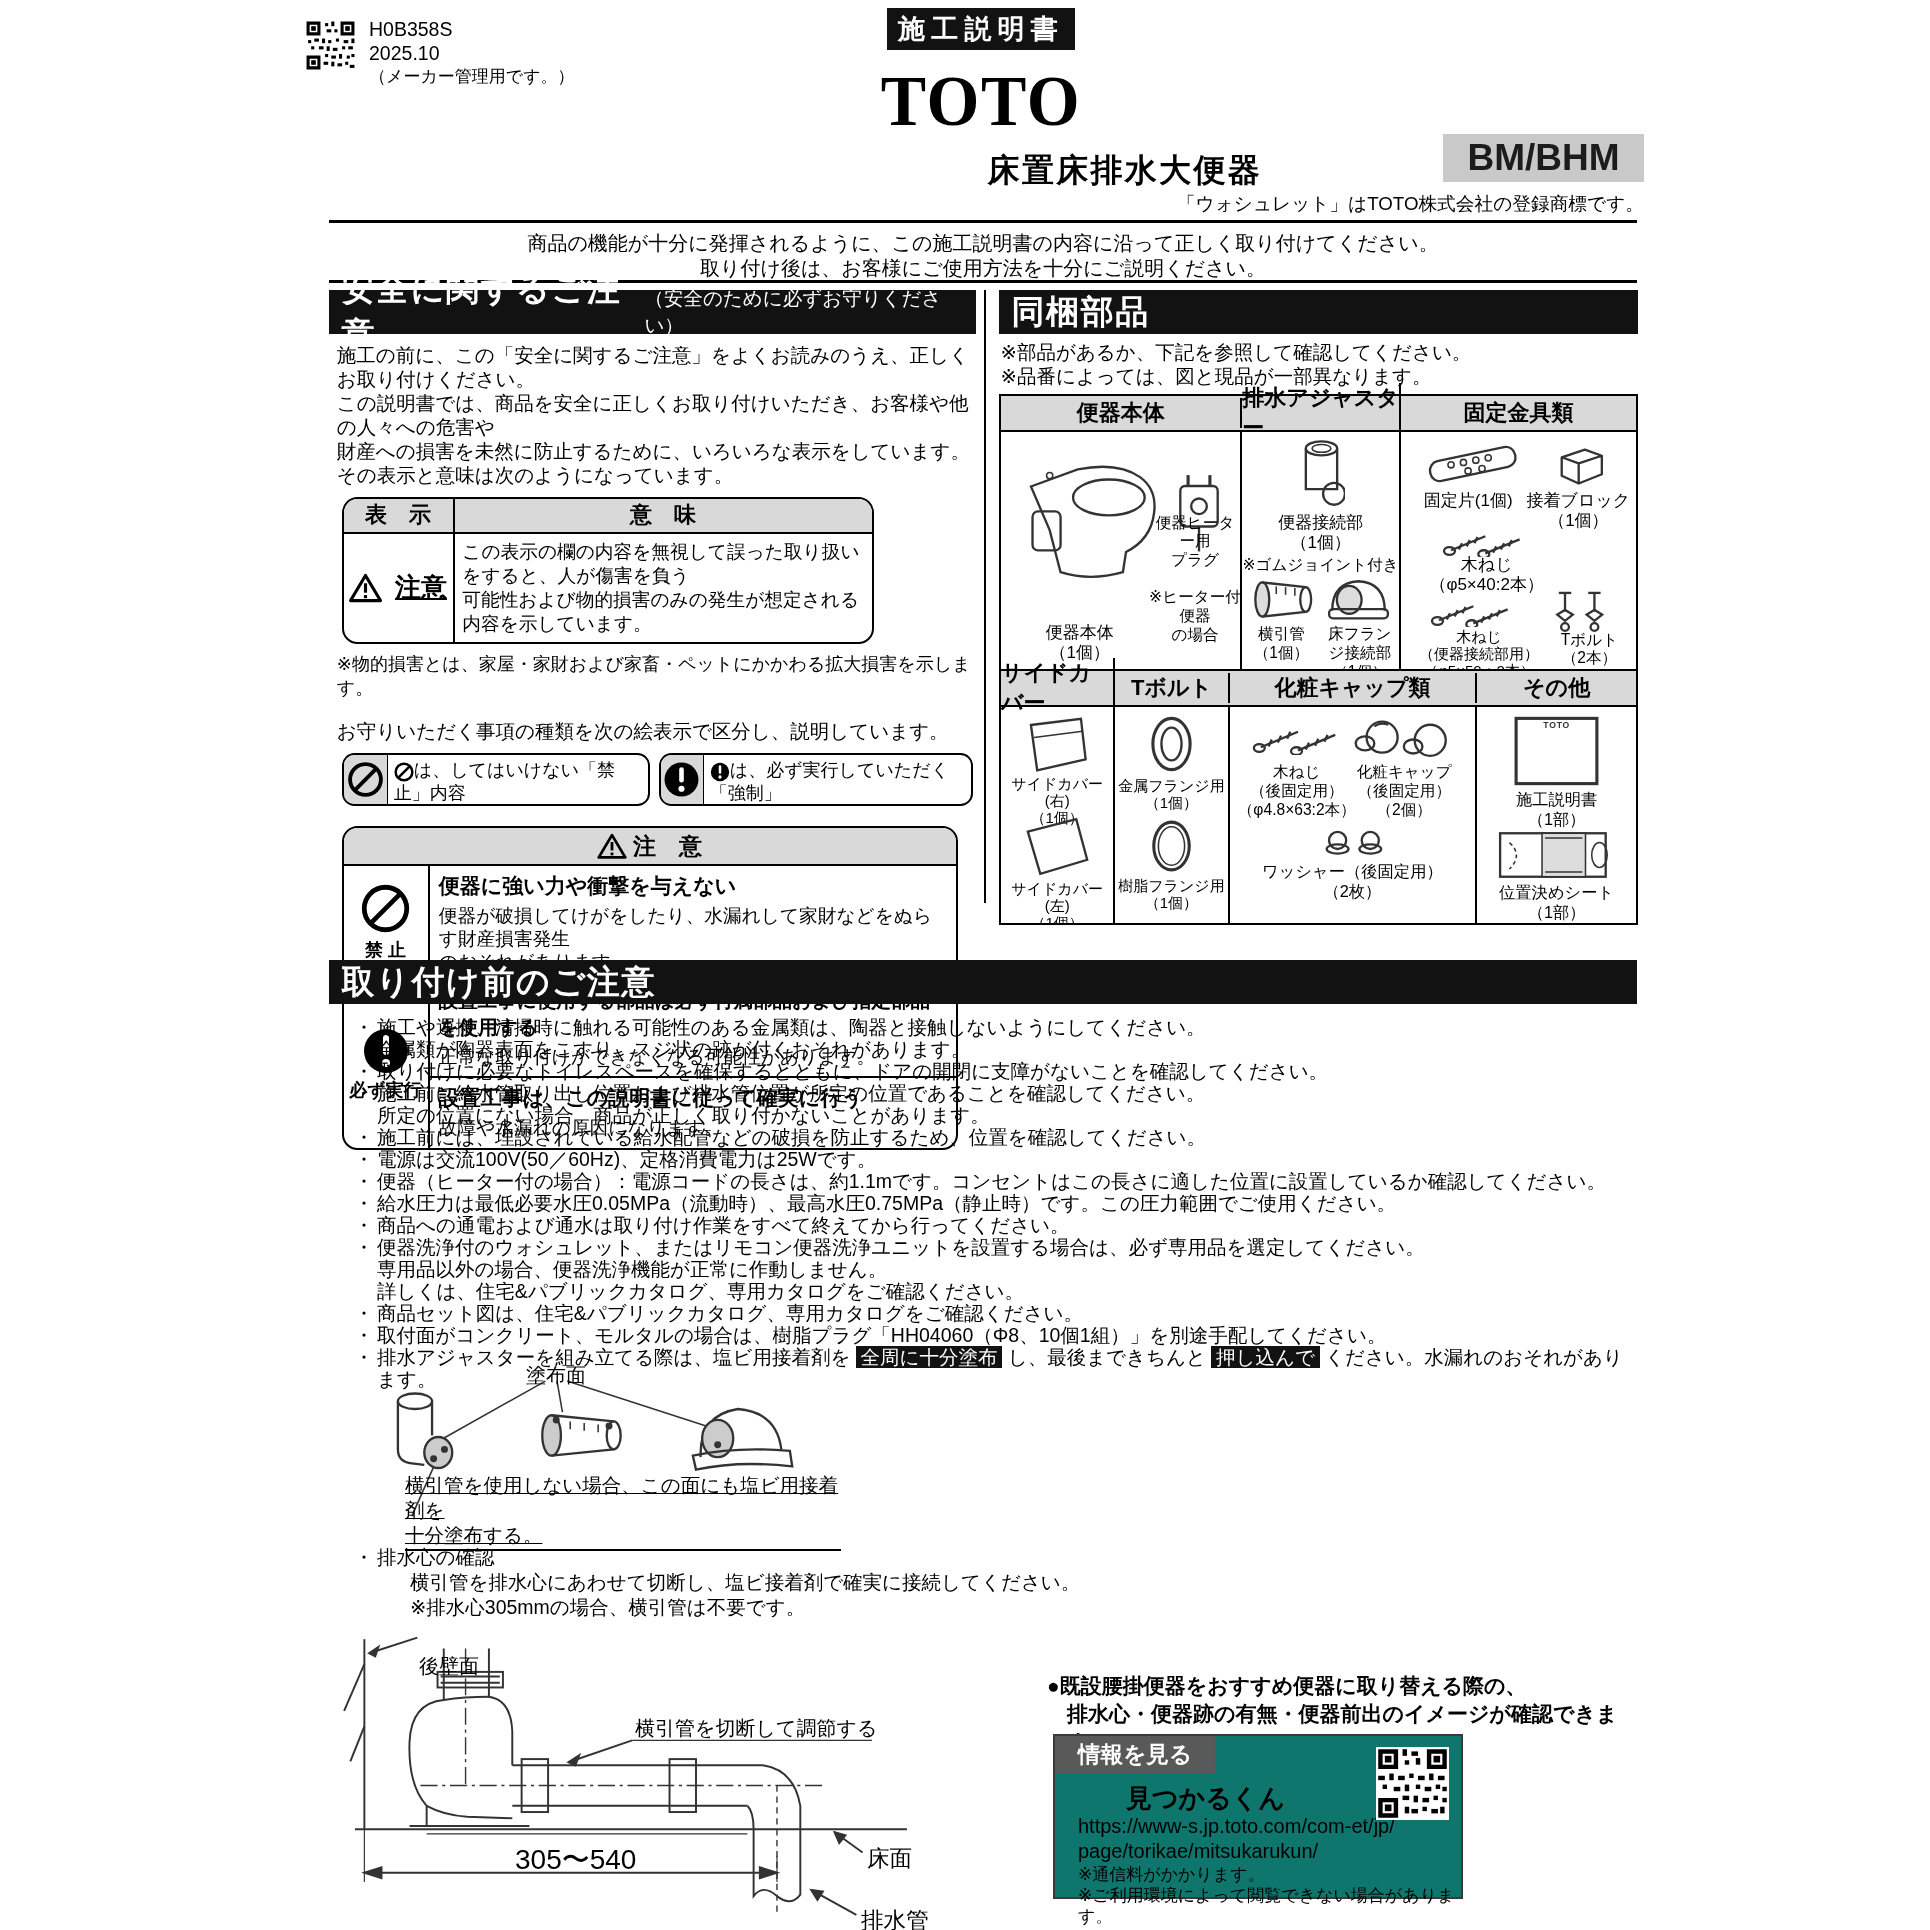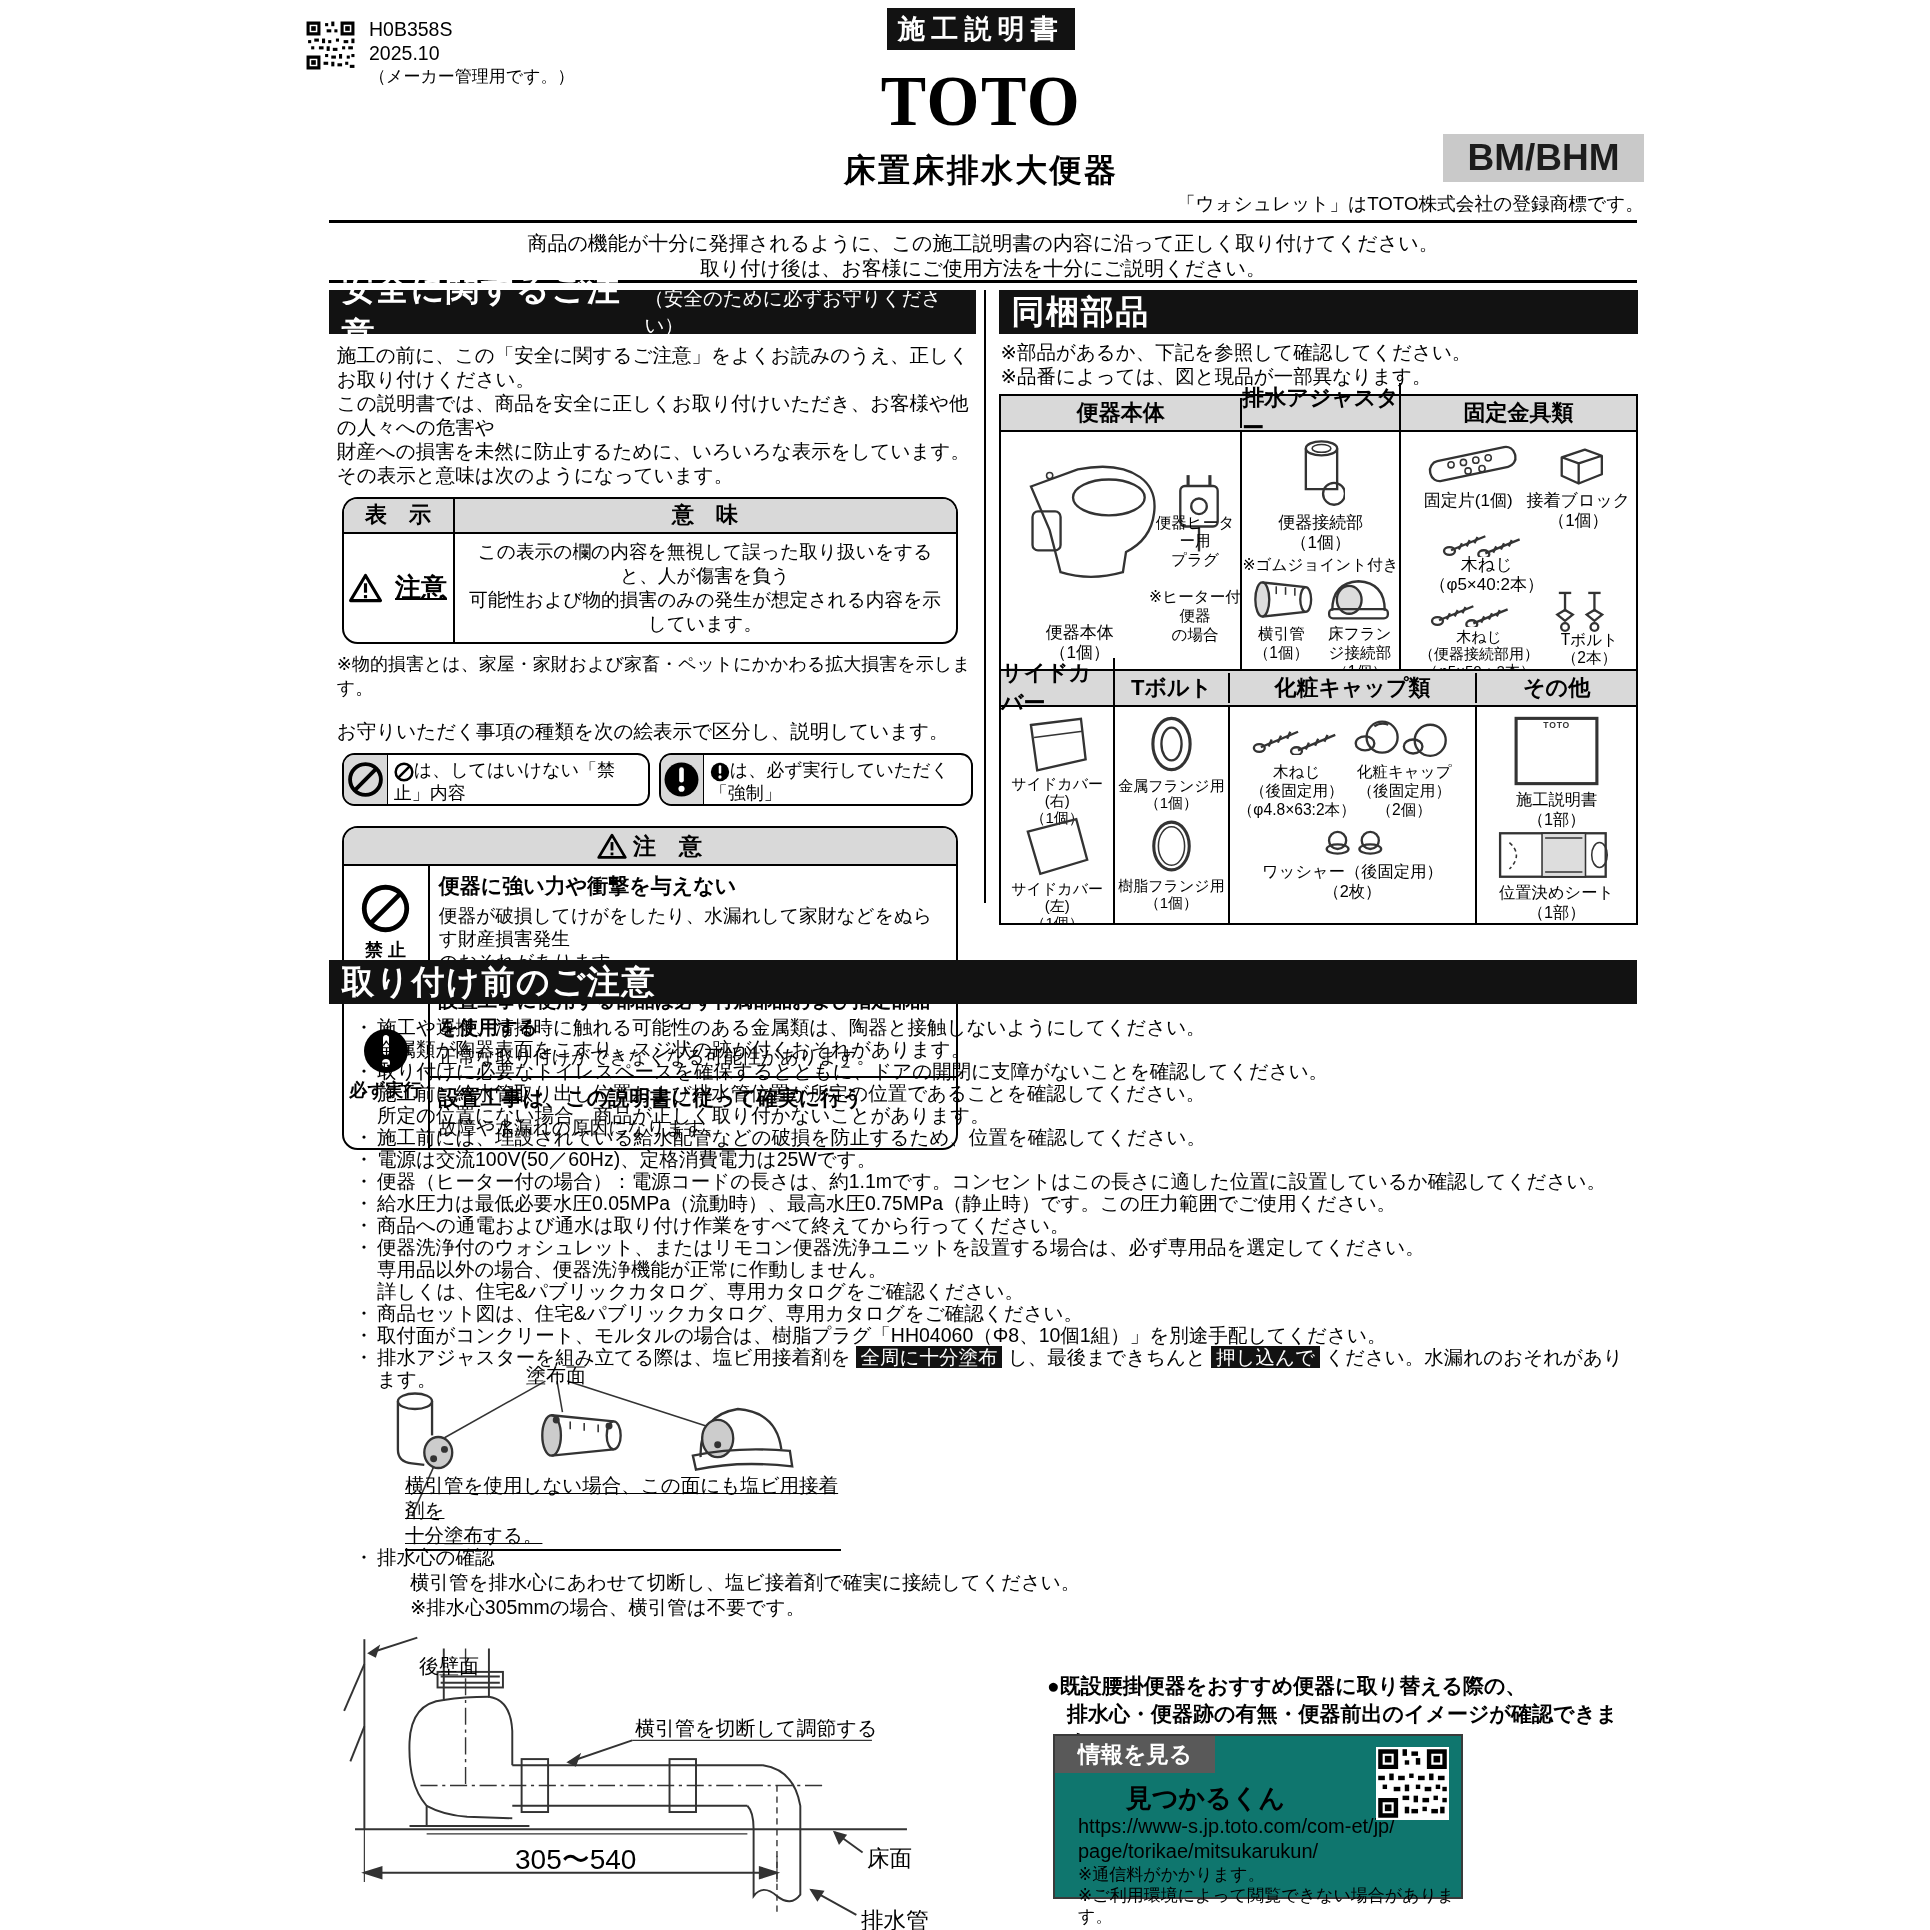--- a/index.html
+++ b/index.html
@@ -7,35 +7,35 @@
   .page{position:relative;width:1930px;height:1930px;background:#fff;overflow:hidden;}
   .abs{position:absolute;}
   .pl{white-space:pre-line;}
   .ctr{text-align:center;}
   .blackbar{background:#121212;color:#fff;display:flex;align-items:center;}
   
   .qr{display:block;}
   .codeblock{font-size:19.5px;line-height:24px;}
   .badge{justify-content:center;font-size:27px;font-weight:bold;letter-spacing:6.2px;}
   .brand{font-family:"Liberation Serif","DejaVu Serif",serif;font-weight:bold;font-size:68px;letter-spacing:1.6px;transform:scaleY(1.05);}
-  .ptitle{font-size:32px;font-weight:bold;letter-spacing:2.3px;}
+  .ptitle{font-size:32px;font-weight:bold;letter-spacing:2.3px;text-align:right;}
   .model{background:#c9c9c9;color:#1c1c1c;display:flex;align-items:center;justify-content:center;font-size:37px;font-weight:bold;}
   .tm{font-size:18.7px;}
   .rule{background:#000;height:3.1px;}
   .intro{font-size:20px;}
   
   .sechead{height:44px;padding:0 12.5px;}
   .sechead .t1{font-size:33px;font-weight:bold;letter-spacing:1.6px;}
   .sechead .t2{font-size:19.5px;margin-left:4.7px;}
   
   .colL{left:329px;top:290px;width:647px;}
   .colR{left:999px;top:290px;width:639px;}
   .vdiv{left:984px;top:290px;width:1.6px;height:613px;background:#000;}
   .safep{margin:9.3px 0 0 7.8px;font-size:19.5px;line-height:24px;}
-  .signtbl{margin:9.3px 0 0 12.5px;width:616px;border:2.3px solid #000;border-radius:15.6px;overflow:hidden;box-sizing:border-box;text-align:center;}
+  .signtbl{margin:9.3px 0 0 12.5px;width:532px;border:2.3px solid #000;border-radius:15.6px;overflow:hidden;box-sizing:border-box;}
   .signtbl .hrow{display:flex;background:#d9d9d9;border-bottom:2.3px solid #000;height:33px;align-items:center;font-size:22px;font-weight:bold;}
   .signtbl .c1{width:111px;border-right:2.3px solid #000;box-sizing:border-box;display:flex;align-items:center;justify-content:center;align-self:stretch;}
   .signtbl .c2{flex:1;display:flex;align-items:center;justify-content:center;}
   .signtbl .brow{display:flex;min-height:72px;}
   .signtbl .meaning{flex:1;padding:6.2px 7.8px;font-size:18.7px;line-height:24px;display:flex;flex-direction:column;justify-content:center;}
   .cautionmini{display:flex;align-items:center;gap:13px;font-size:26px;font-weight:bold;text-decoration:underline;}
   .smallnote{margin:7.8px 0 0 7.8px;font-size:18px;}
   .legintro{margin:18.7px 0 0 7.8px;font-size:19.5px;}
   .legrow{margin:7.8px 0 0 12.5px;display:flex;gap:9.3px;}
   .legbox{border:2.3px solid #000;border-radius:12.5px;overflow:hidden;display:flex;height:53px;box-sizing:border-box;}

